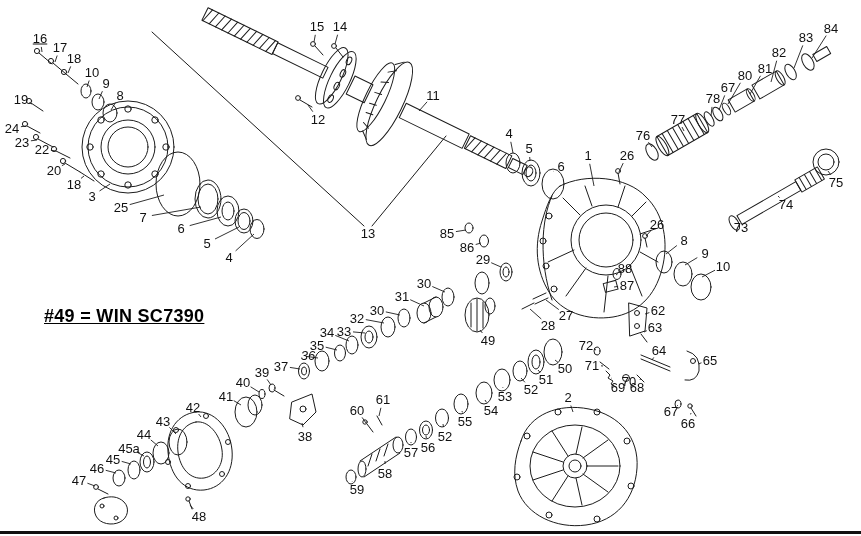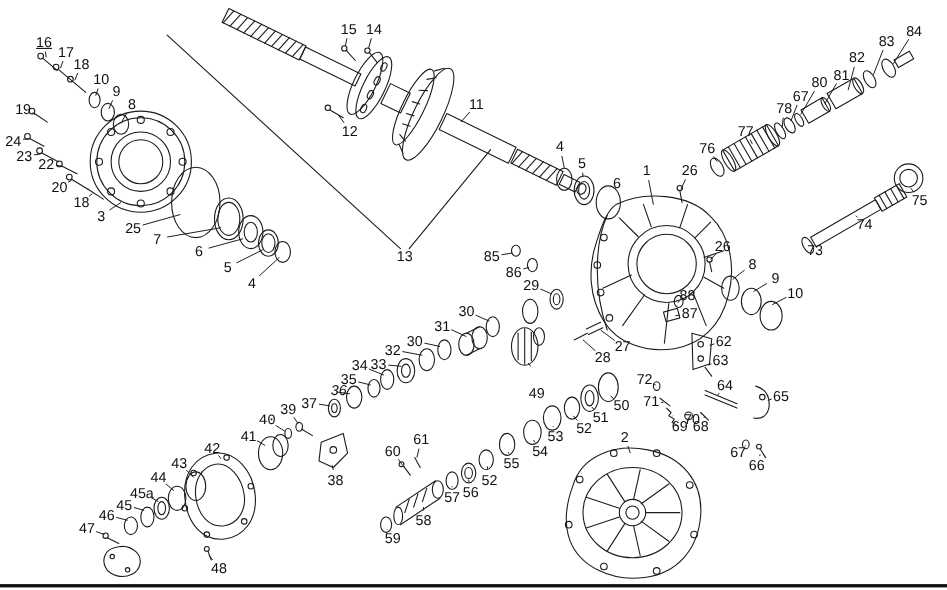--- a/index.html
+++ b/index.html
@@ -469,40 +469,40 @@
       <span class="callout" style="left: 424px; top: 283px;">30</span>
       <span class="callout" style="left: 402px; top: 296px;">31</span>
       <span class="callout" style="left: 377px; top: 310px;">30</span>
       <span class="callout" style="left: 357px; top: 318px;">32</span>
       <span class="callout" style="left: 344px; top: 331px;">33</span>
       <span class="callout" style="left: 327px; top: 332px;">34</span>
       <span class="callout" style="left: 317px; top: 345px;">35</span>
       <span class="callout" style="left: 308px; top: 355px; font-style: italic;">36</span>
       <span class="callout" style="left: 281px; top: 366px;">37</span>
       <span class="callout" style="left: 262px; top: 372px;">39</span>
-      <span class="callout" style="left: 243px; top: 382px; font-family: Liberation Mono, monospace;">40</span>
+      <span class="callout" style="left: 243px; top: 382px;">40</span>
       <span class="callout" style="left: 226px; top: 396px;">41</span>
       <span class="callout" style="left: 193px; top: 407px;">42</span>
       <span class="callout" style="left: 305px; top: 436px;">38</span>
       <span class="callout" style="left: 566px; top: 315px;">27</span>
       <span class="callout" style="left: 548px; top: 325px;">28</span>
       <span class="callout" style="left: 625px; top: 268px;">88</span>
       <span class="callout" style="left: 627px; top: 285px;">87</span>
       <span class="callout" style="left: 658px; top: 310px;">62</span>
       <span class="callout" style="left: 655px; top: 327px;">63</span>
       <span class="callout" style="left: 586px; top: 345px; text-align: right;">72</span>
       <span class="callout" style="left: 592px; top: 365px;">71</span>
       <span class="callout" style="left: 629px; top: 381px;">70</span>
       <span class="callout" style="left: 618px; top: 387px;">69</span>
       <span class="callout" style="left: 637px; top: 387px;">68</span>
       <span class="callout" style="left: 659px; top: 350px;">64</span>
       <span class="callout" style="left: 710px; top: 360px;">65</span>
       <span class="callout" style="left: 671px; top: 411px;">67</span>
       <span class="callout" style="left: 688px; top: 423px;">66</span>
-      <span class="callout" style="left: 488px; top: 357px; text-align: center;">49</span>
+      <span class="callout" style="left: 488px; top: 340px; text-align: center;">49</span>
       <span class="callout" style="left: 565px; top: 368px;">50</span>
       <span class="callout" style="left: 546px; top: 379px;">51</span>
       <span class="callout" style="left: 531px; top: 389px;">52</span>
       <span class="callout" style="left: 505px; top: 396px;">53</span>
       <span class="callout" style="left: 491px; top: 410px;">54</span>
       <span class="callout" style="left: 465px; top: 421px;">55</span>
       <span class="callout" style="left: 445px; top: 436px;">52</span>
       <span class="callout" style="left: 428px; top: 447px;">56</span>
       <span class="callout" style="left: 411px; top: 452px;">57</span>
       <span class="callout" style="left: 385px; top: 473px;">58</span>
@@ -524,15 +524,16 @@
       <span class="callout" style="left: 741px; top: 227px;">73</span>
       <span class="callout" style="left: 163px; top: 421px;">43</span>
       <span class="callout" style="left: 144px; top: 434px;">44</span>
       <span class="callout" style="left: 129px; top: 448px;">45a</span>
       <span class="callout" style="left: 113px; top: 459px;">45</span>
       <span class="callout" style="left: 97px; top: 468px;">46</span>
       <span class="callout" style="left: 79px; top: 480px;">47</span>
       <span class="callout" style="left: 199px; top: 516px;">48</span>
     </div>
 
+  <div class="note">#49 = WIN SC7390</div>
 
   <div class="bottom-rule"></div>
 </div>
 
 </body></html>

